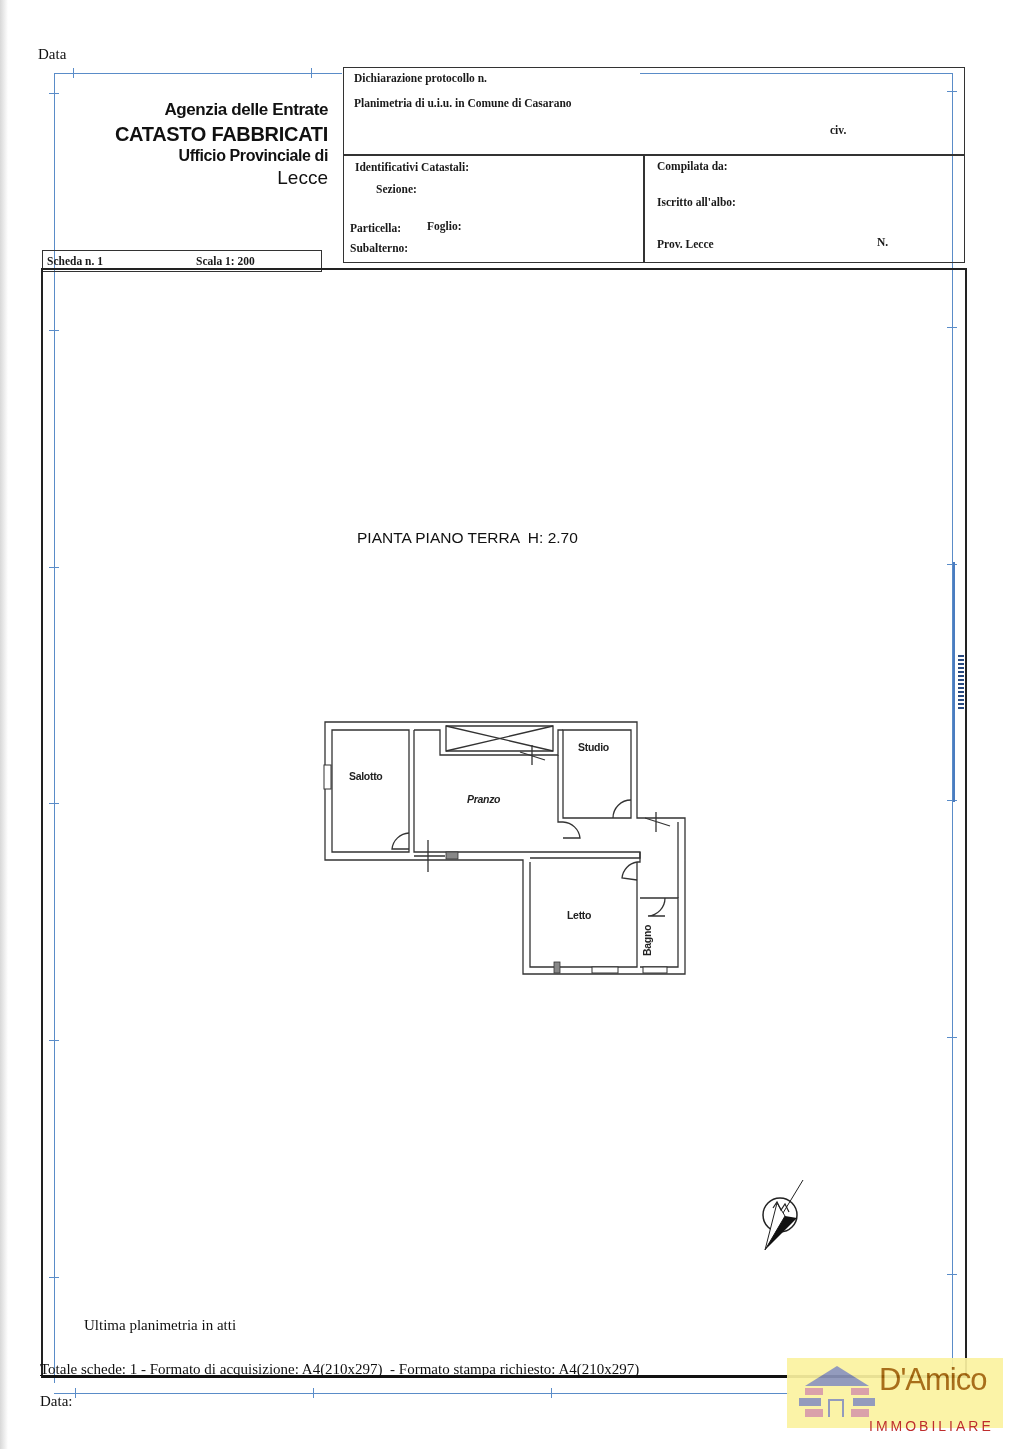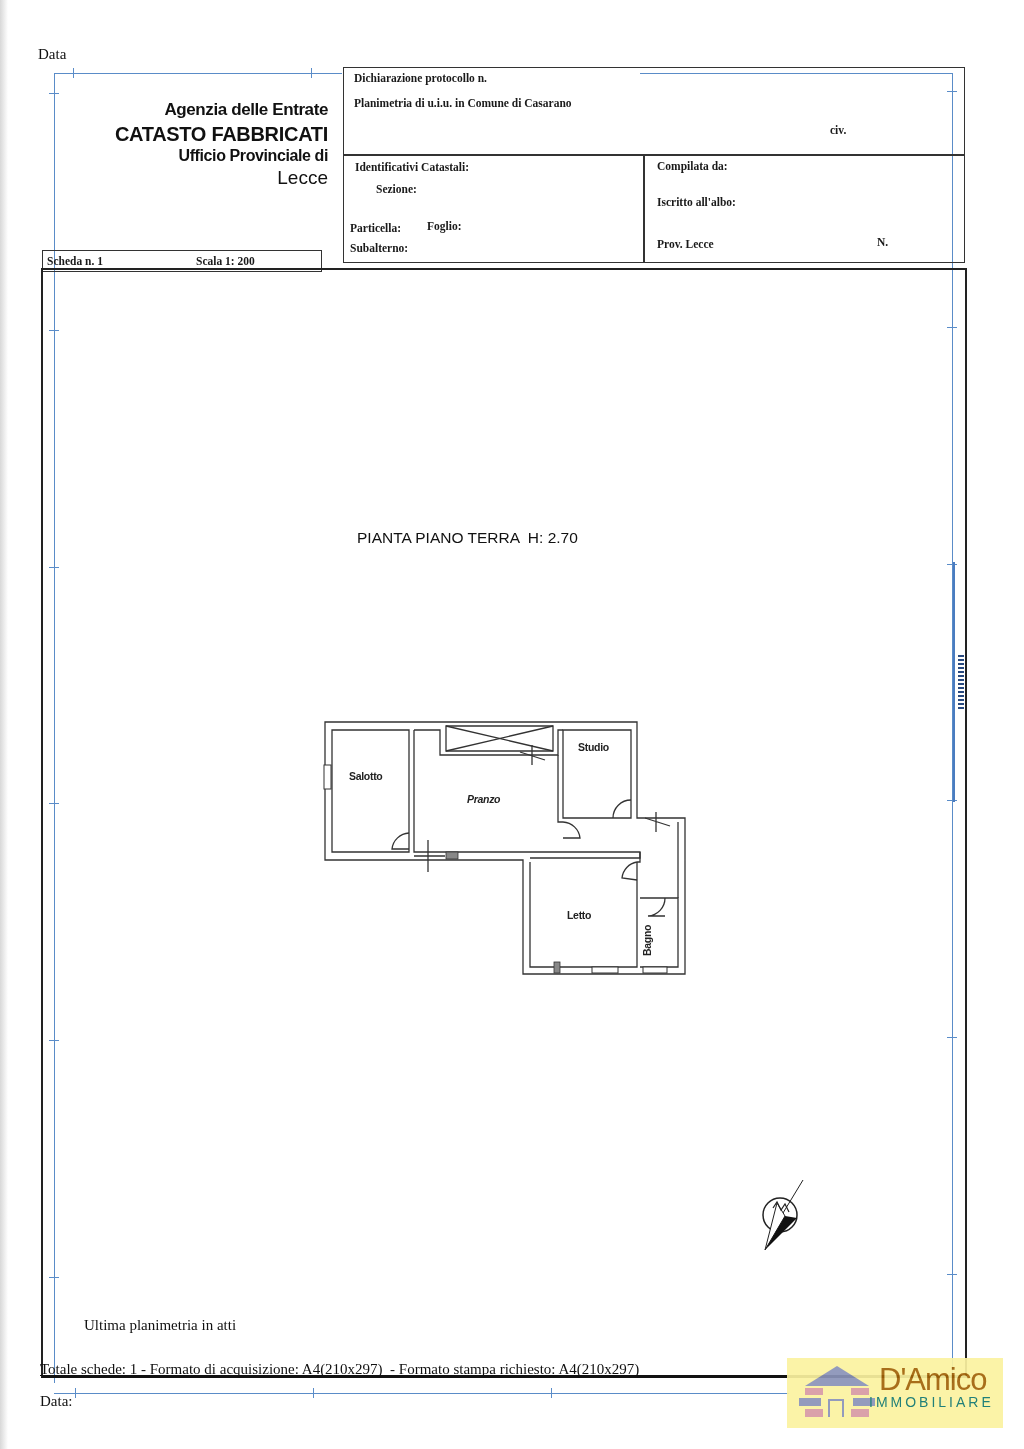--- a/index.html
+++ b/index.html
@@ -146,14 +146,14 @@
     <polygon points="40,2 8,22 72,22" fill="#8a93b8"></polygon>
     <rect x="8" y="24" width="18" height="7" fill="#d79aa3"></rect>
     <rect x="54" y="24" width="18" height="7" fill="#d79aa3"></rect>
     <rect x="2" y="34" width="22" height="8" fill="#8a93b8"></rect>
     <rect x="56" y="34" width="22" height="8" fill="#8a93b8"></rect>
     <rect x="8" y="45" width="18" height="8" fill="#d79aa3"></rect>
     <rect x="54" y="45" width="18" height="8" fill="#d79aa3"></rect>
     <path d="M32 53 L32 36 L46 36 L46 53" fill="none" stroke="#8a93b8" stroke-width="2"></path>
   </svg>
   <div class="abs sans" style="left:92px;top:4px;font-size:31px;color:#a16207;letter-spacing:-1px;">D'Amico</div>
-  <div class="abs sans" style="left:82px;top:36px;font-size:14px;color:#0f766e;letter-spacing:3px;">IMMOBILIARE</div>
+  <div class="abs sans" style="left:82px;top:60px;font-size:14px;color:#b91c1c;letter-spacing:3px;">IMMOBILIARE</div>
 </div>
 
 </body></html>

